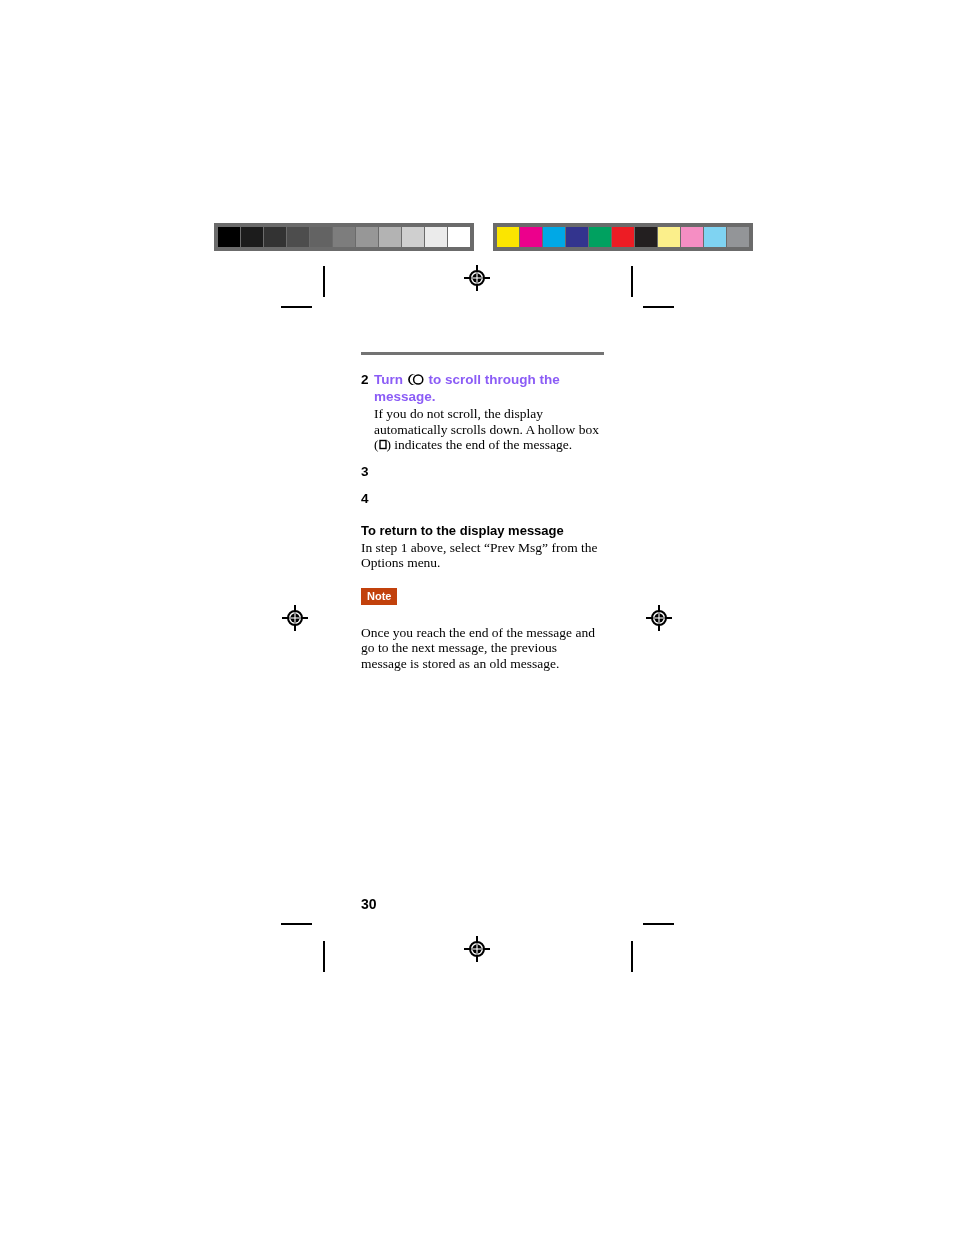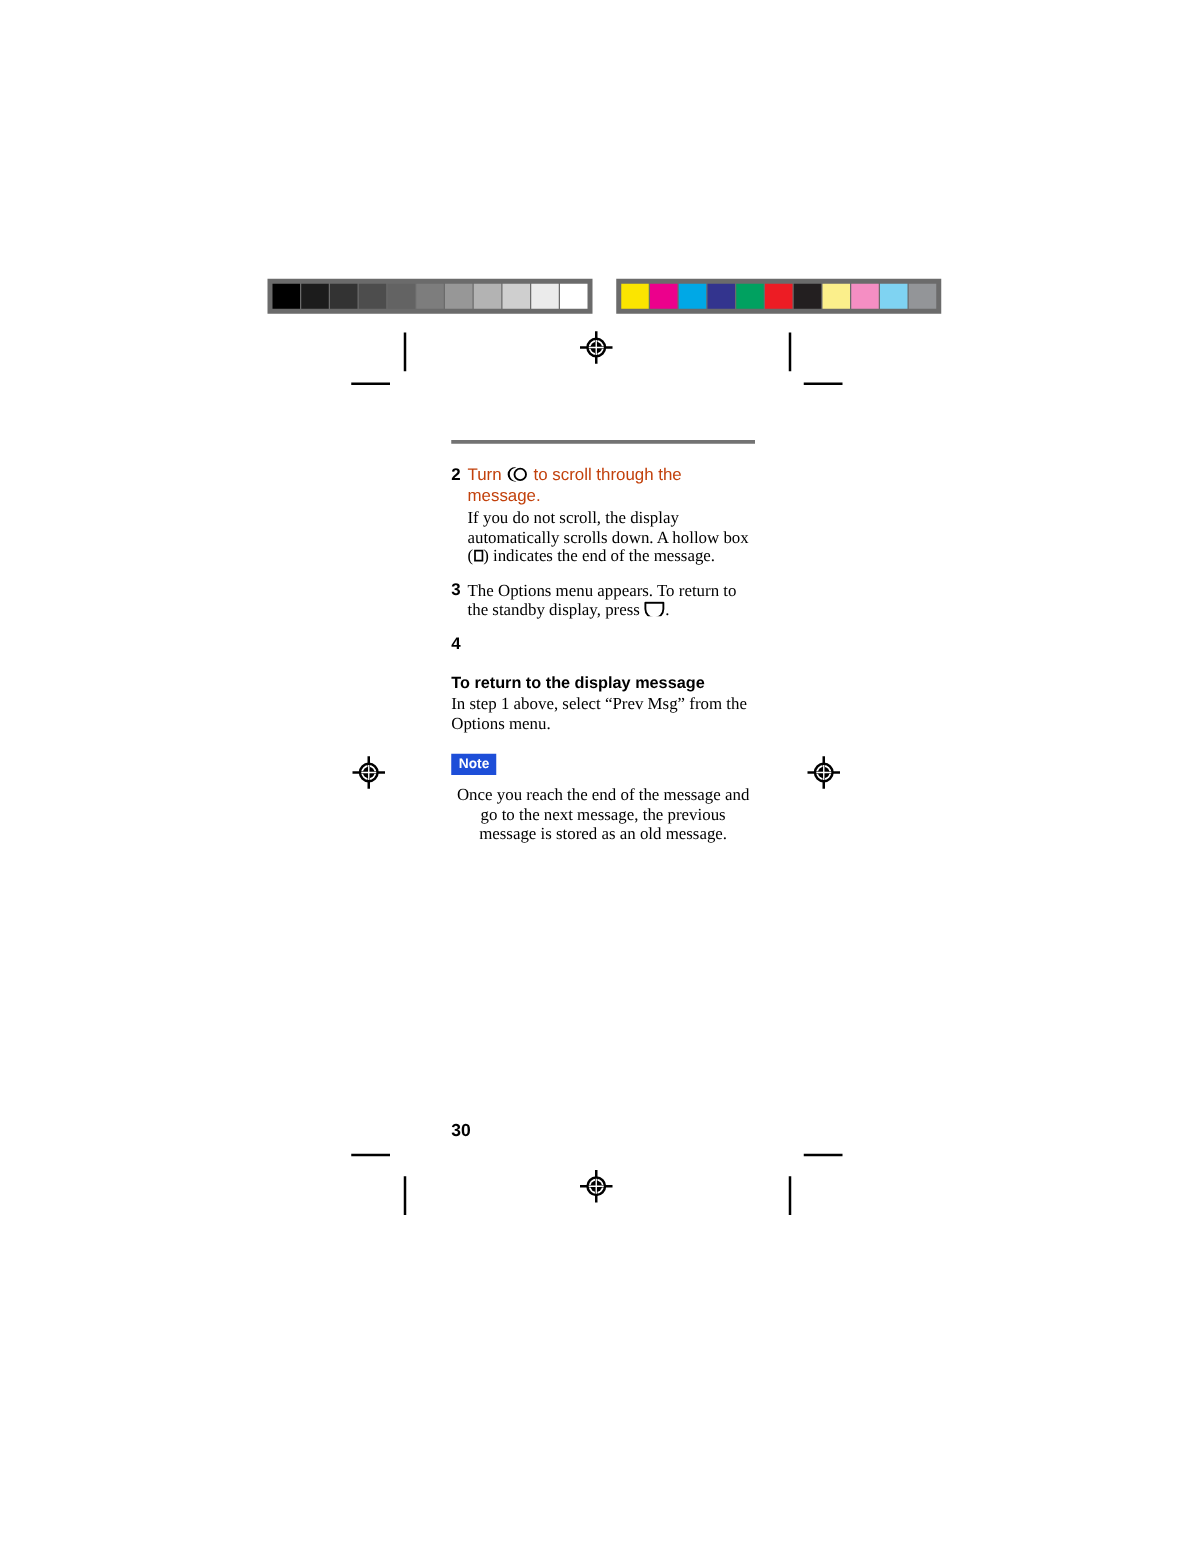--- a/index.html
+++ b/index.html
@@ -74,24 +74,24 @@
     font-weight: bold;
     font-size: 13.5px;
     line-height: 16.5px;
     width: 13px;
     flex: 0 0 13px;
     color: #000;
   }
   .step-body { flex: 1 1 auto; }
   .step-head {
     font-family: "Liberation Sans", sans-serif;
-    font-weight: normal;
+    font-weight: bold;
     font-size: 13.5px;
     line-height: 16.5px;
-    color: #c2410c;
+    color: #8b5cf6;
   }
   .step-desc {
     font-family: "Liberation Serif", serif;
     font-size: 13.5px;
     line-height: 15.5px;
     color: #000;
     margin-top: 1px;
   }
 
   
@@ -105,35 +105,34 @@
   .sub-text {
     font-family: "Liberation Serif", serif;
     font-size: 13.5px;
     line-height: 15.5px;
     margin-top: 1px;
   }
 
   
   .note-badge {
     display: inline-block;
-    background: #1d4ed8;
+    background: #c2410c;
     color: #ffffff;
     font-family: "Liberation Sans", sans-serif;
     font-weight: bold;
     font-size: 11px;
     line-height: 13px;
     padding: 2px 6px 2px 6px;
     margin-top: 17px;
   }
   .note-text {
     font-family: "Liberation Serif", serif;
     font-size: 13.5px;
     line-height: 15.5px;
-    margin-top: 8px;
-    text-align: center;
+    margin-top: 20px;
   }
 
   
   #folio {
     position: absolute;
     left: 361px;
     top: 896px;
     font-family: "Liberation Sans", sans-serif;
     font-weight: bold;
     font-size: 14px;
@@ -259,28 +258,20 @@
             <rect x="1" y="1.5" width="6" height="8" fill="none" stroke="#000" stroke-width="1.4"></rect>
           </svg>
         </span><span>) indicates the end of the message.</span>
       </div>
     </div>
   </div>
 
   <div class="step">
     <div class="step-num">3</div>
     <div class="step-body">
-      <div class="step-desc">
-        <span>The Options menu appears. To return to the standby display, press</span>
-        <span class="icon icon-key">
-          <svg width="17" height="12" viewBox="0 0 17 12">
-            <path d="M1.3 1.2 L15.7 1.2 L15.7 6.2 A6 6 0 0 1 1.3 6.2 Z" fill="none" stroke="#000" stroke-width="1.5" stroke-linejoin="round"></path>
-          </svg>
-        </span><span>.</span>
-      </div>
     </div>
   </div>
 
   <div class="step">
     <div class="step-num">4</div>
     <div class="step-body">
     </div>
   </div>
 
   <div class="sub-head">To return to the display message</div>

